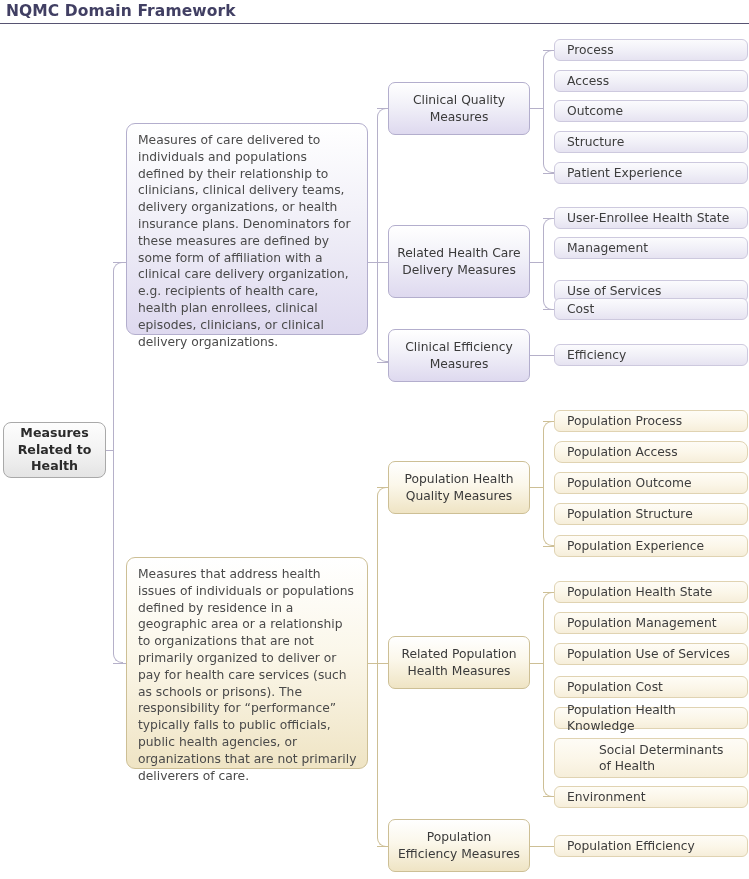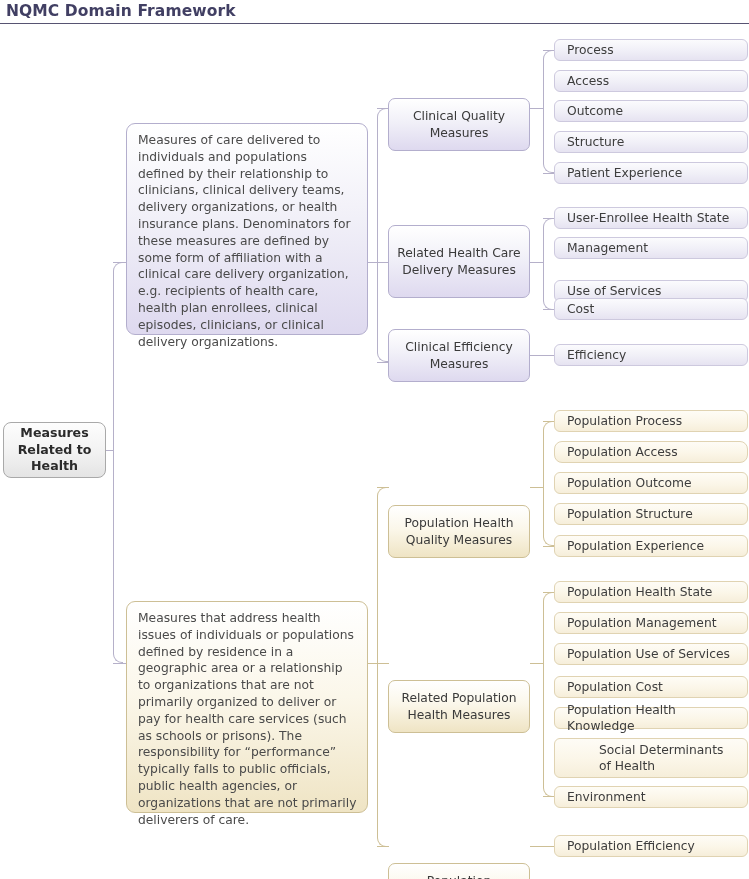--- a/index.html
+++ b/index.html
@@ -72,21 +72,20 @@
     background: linear-gradient(to bottom, #fbfbfd 0%, #f0eff7 55%, #e6e3f1 100%);
     border: 1px solid #cdc9de;
     border-radius: 6px;
   }
 
   
   .node.tan {
     background: linear-gradient(to bottom, #ffffff 0%, #fbf7ea 45%, #efe4c4 100%);
     border: 1px solid #cdbf95;
     color: #3a3a3a;
-    margin-top: 44px;
   }
   .node.tan-leaf {
     background: linear-gradient(to bottom, #fefcf6 0%, #fbf6e8 55%, #f6eeda 100%);
     border: 1px solid #e0d3b2;
     border-radius: 6px;
   }
 
   
   .node.desc {
     padding: 8px 10px 8px 11px;
@@ -172,21 +171,21 @@
 <div class="node purple desc" style="left:126px; top:123px; width:242px; height:212px;">
   <span class="desc-body">Measures of care delivered to individuals and populations defined by their relationship to clinicians, clinical delivery teams, delivery organizations, or health insurance plans. Denominators for these measures are defined by some form of affiliation with a clinical care delivery organization, e.g. recipients of health care, health plan enrollees, clinical episodes, clinicians, or clinical delivery organizations.</span>
 </div>
 
 <div class="conn h" style="left:368px; top:262px; width:10px;"></div>
 <div class="conn bracket" style="left:377px; top:108px; width:11px; height:254px;"></div>
 <div class="conn h" style="left:377px; top:108px; width:12px;"></div>
 <div class="conn h" style="left:377px; top:262px; width:12px;"></div>
 <div class="conn h" style="left:377px; top:362px; width:12px;"></div>
 
-<div class="node purple mid" style="left:388px; top:98px; width:142px; height:53px;">
+<div class="node purple mid" style="left:388px; top:82px; width:142px; height:53px;">
   <span>Clinical Quality Measures</span>
 </div>
 <div class="conn h" style="left:530px; top:108px; width:14px;"></div>
 <div class="conn bracket" style="left:543px; top:50px; width:11px; height:123px;"></div>
 <div class="conn h" style="left:543px; top:50px; width:12px;"></div>
 <div class="conn h" style="left:543px; top:173px; width:12px;"></div>
 
 <div class="node purple-leaf leaf" style="left:554px; top:39px; width:194px; height:22px;">
   <span>Process</span>
 </div>

